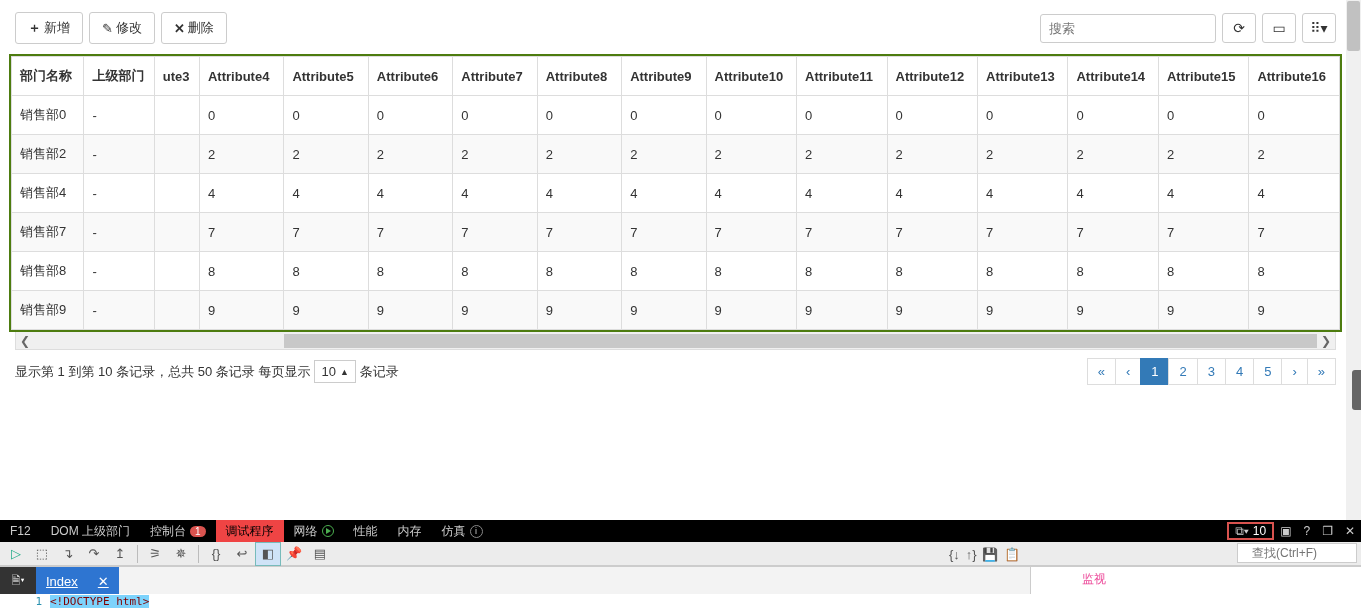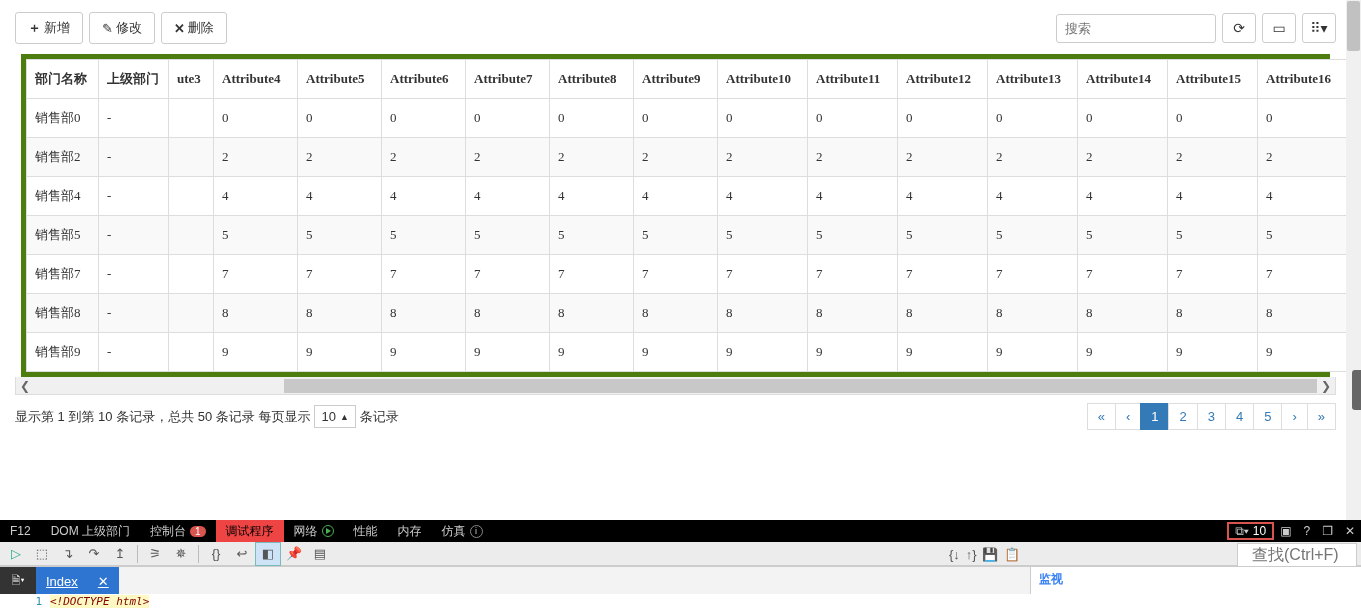--- a/index.html
+++ b/index.html
@@ -5,24 +5,24 @@
 * { box-sizing: border-box; margin: 0; padding: 0; }
 body { font-family: "Microsoft YaHei", Arial, sans-serif; font-size: 13px; color: #333; background: #fff; width: 1361px; height: 610px; overflow: hidden; position: relative; }
 .main-area { position: absolute; top: 0; left: 5px; right: 15px; bottom: 90px; }
 .right-scroll { position: absolute; right: 0; top: 0; bottom: 90px; width: 15px; background: #f0f0f0; }
 .right-scroll-thumb { position: absolute; right: 1px; top: 1px; width: 13px; height: 50px; background: #c1c1c1; border-radius: 2px; }
 .side-handle { position: absolute; right: 0; top: 370px; width: 9px; height: 40px; background: #666; border-radius: 3px 0 0 3px; }
 
 .toolbar { display: flex; align-items: center; padding: 12px 10px 10px 10px; gap: 6px; }
 .btn { border: 1px solid #ccc; background: #fff; padding: 6px 12px; font-size: 13px; cursor: pointer; border-radius: 3px; display: inline-flex; align-items: center; gap: 3px; color: #333; }
 .spacer { flex: 1; }
-.search-box { border: 1px solid #ccc; border-radius: 3px; padding: 6px 8px; width: 160px; font-size: 13px; color: #999; }
+.search-box { border: 1px solid #ccc; border-radius: 3px; padding: 6px 8px; width: 176px; font-size: 13px; color: #999; }
 .icon-btn { border: 1px solid #ccc; background: #fff; width: 34px; height: 30px; border-radius: 3px; cursor: pointer; display: inline-flex; align-items: center; justify-content: center; font-size: 14px; color: #333; }
 
-.table-wrap { margin: 0 16px; border: 5px solid #4d7c0f; position: relative; font-family: Liberation Serif, serif; }
+.table-wrap { margin: 0 4px; border: 2px solid #4d7c0f; position: relative; }
 table { border-collapse: collapse; width: 100%; table-layout: fixed; }
 th, td { border: 1px solid #ddd; padding: 10px 8px; text-align: left; font-size: 13px; white-space: nowrap; overflow: hidden; }
 th { font-weight: bold; background: #fff; }
 tbody tr:nth-child(odd) { background: #fff; }
 tbody tr:nth-child(even) { background: #f9f9f9; }
 
 .hscroll { margin: 0 10px; height: 18px; position: relative; background: #f0f0f0; border: 1px solid #ddd; border-top: none; display: flex; align-items: center; }
 .hscroll-arrow { width: 18px; height: 18px; display: flex; align-items: center; justify-content: center; color: #666; cursor: pointer; font-size: 12px; }
 .hscroll-track { flex: 1; height: 14px; background: #f0f0f0; position: relative; }
 .hscroll-thumb { position: absolute; left: 250px; top: 0; right: 0; height: 14px; background: #c8c8c8; }
@@ -39,37 +39,37 @@
 .dev-tab { padding: 0 10px; height: 22px; display: flex; align-items: center; gap: 4px; cursor: pointer; }
 .dev-tab.light { background: #ef4444; color: #000; }
 .badge-red { background: #d9534f; color: #fff; border-radius: 8px; padding: 0 5px; font-size: 10px; }
 .dev-right { position: absolute; right: 0; top: 0; height: 22px; display: flex; align-items: center; }
 .dev-right-item { padding: 0 6px; height: 22px; display: flex; align-items: center; color: #ccc; font-size: 12px; cursor: pointer; }
 .highlight-box { border: 2px solid #d9534f; padding: 0 6px; height: 18px; display: flex; align-items: center; gap: 4px; color: #ccc; }
 .dev-toolbar { height: 24px; background: #ececec; display: flex; align-items: center; padding: 0 4px; gap: 2px; border-bottom: 1px solid #ccc; position: relative; }
 .dev-tool-btn { width: 24px; height: 22px; display: flex; align-items: center; justify-content: center; color: #555; cursor: pointer; font-size: 13px; }
 .dev-tool-btn.sel { background: #cfe3f7; outline: 1px solid #7bb; }
 .dev-sep { width: 1px; height: 18px; background: #bbb; margin: 0 3px; }
-.find-box { position: absolute; right: 4px; top: 1px; border: 1px solid #ccc; background: #fff; padding: 2px 14px; font-size: 16px; color: #888; width: 120px; }
+.find-box { position: absolute; right: 4px; top: 1px; border: 1px solid #ccc; background: #fff; padding: 2px 14px; font-size: 12px; color: #888; width: 120px; }
 .mid-icons { position: absolute; right: 340px; top: 0; display: flex; gap: 6px; height: 24px; align-items: center; color: #555; }
 
 .bottom-strip { position: absolute; left: 0; right: 0; bottom: 14px; height: 30px; display: flex; }
 .file-tab-area { width: 1030px; background: #f3f3f3; border-top: 1px solid #ccc; display: flex; align-items: stretch; }
 .file-handle { width: 36px; background: #333; color: #fff; display: flex; align-items: center; justify-content: center; font-size: 11px; gap:2px;}
 .file-tab { background: #2e75d1; color: #fff; padding: 0 10px; display: flex; align-items: center; gap: 20px; font-size: 13px; text-decoration: underline; }
 .file-close { cursor: pointer; }
 .watch-panel { flex: 1; background: #fff; border-left: 1px solid #ccc; border-top: 1px solid #ccc; padding: 4px 8px; font-size: 12px; }
-.watch-title { color: #3b82f6; font-weight: bold; }
+.watch-title { color: #ec4899; font-weight: normal; margin-left: 43px; }
 
 .code-line { position: absolute; left: 0; right: 0; bottom: 2px; height: 14px; background: #fff; display: flex; align-items: center; font-family: Consolas, monospace; font-size: 11px; }
 .code-gutter { width: 50px; text-align: right; padding-right: 8px; color: #2b91af; }
 .code-text { }
 .tag-open { color: #800000; }
 .tag-name { color: #800000; }
-.bg-yellow { background: #fef9c3; font-style: italic; }
+.bg-yellow { background: #7dd3fc; }
 
 .info-icon { display:inline-block; width:13px; height:13px; border:1px solid #888; border-radius:50%; font-size:9px; line-height:11px; text-align:center; color:#ccc;}
 .play-circle { display:inline-block; width:12px;height:12px;border:1px solid #4caf50;border-radius:50%;position:relative;}
 .play-circle::after{content:'';position:absolute;left:3px;top:2px;border-left:5px solid #4caf50;border-top:3px solid transparent;border-bottom:3px solid transparent;}
 </style>
 </head>
 <body>
 
 <div class="main-area">
   <div class="toolbar">
@@ -185,38 +185,20 @@
             <td>4</td>
             <td>4</td>
             <td>4</td>
             <td>4</td>
             <td>4</td>
             <td>4</td>
             <td>4</td>
             <td>4</td>
             <td>4</td>
             <td>4</td>
-          </tr>
-          <tr>
-            <td>销售部5</td>
-            <td>-</td>
-            <td></td>
-            <td>5</td>
-            <td>5</td>
-            <td>5</td>
-            <td>5</td>
-            <td>5</td>
-            <td>5</td>
-            <td>5</td>
-            <td>5</td>
-            <td>5</td>
-            <td>5</td>
-            <td>5</td>
-            <td>5</td>
-            <td>5</td>
           </tr>
           <tr>
             <td>销售部7</td>
             <td>-</td>
             <td></td>
             <td>7</td>
             <td>7</td>
             <td>7</td>
             <td>7</td>
             <td>7</td>

